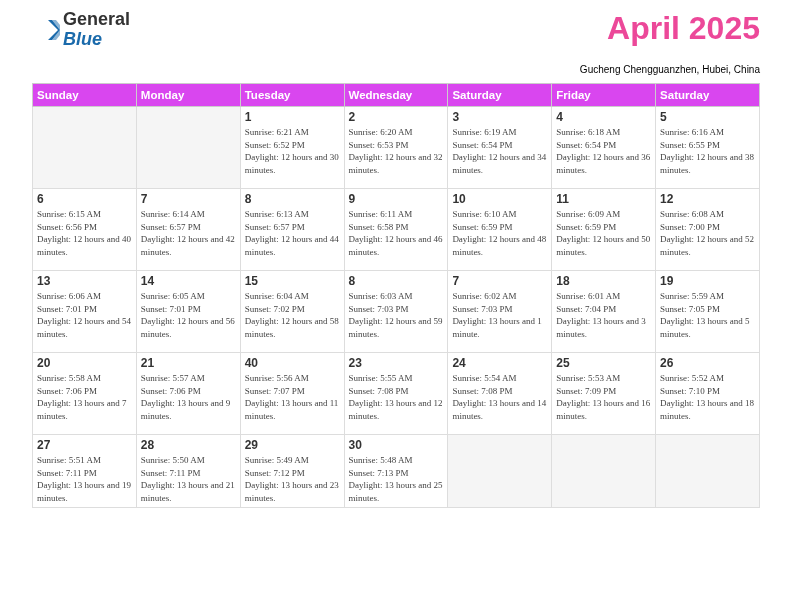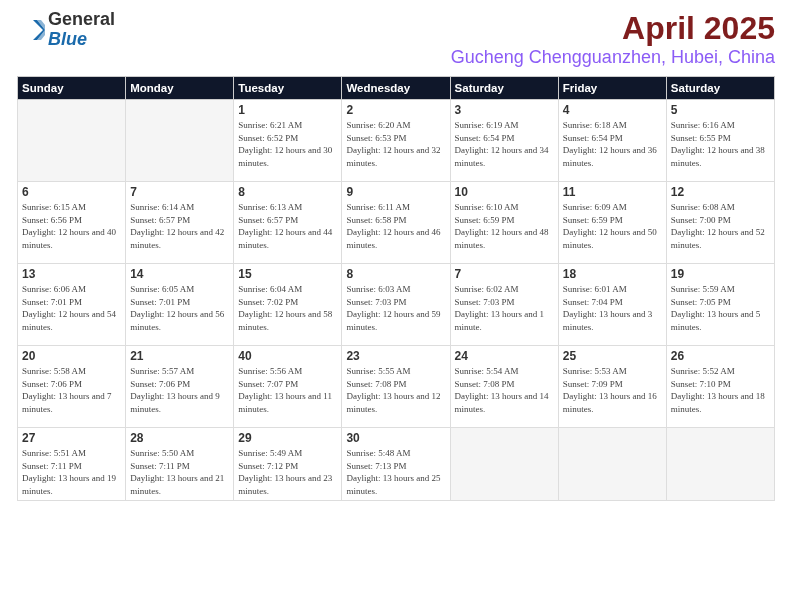--- a/index.html
+++ b/index.html
@@ -6,21 +6,21 @@
     body {
       width: 792px;
       height: 612px;
       font-family: Arial, Helvetica, sans-serif;
       background: #fff;
       overflow: hidden;
     }
     .page {
       width: 792px;
       height: 612px;
-      padding: 10px 17px;
+      padding: 10px 32px;
     }
     .header {
       display: flex;
       justify-content: space-between;
       align-items: flex-start;
       margin-bottom: 8px;
     }
     .logo {
       display: flex;
       align-items: center;
@@ -36,33 +36,34 @@
       width: 28px;
       height: 28px;
       margin-right: 3px;
     }
     .title-block {
       text-align: right;
     }
     .month-title {
       font-size: 32px;
       font-weight: bold;
-      color: #7f1d1d;
+      color: #ec4899;
     }
     .location-title {
-      font-size: 18px;
-      color: #8b5cf6;
+      font-size: 10px;
+      color: #000000;
+      margin-top: 17px;
     }
     .calendar {
       width: 100%;
       border-collapse: collapse;
       table-layout: fixed;
     }
     .calendar th {
-      background: #0f172a;
+      background: #d946ef;
       color: #fff;
       font-size: 11.5px;
       font-weight: bold;
       padding: 5px 4px;
       text-align: left;
       border: 1px solid #ccc;
     }
     .calendar td {
       border: 1px solid #ddd;
       vertical-align: top;

